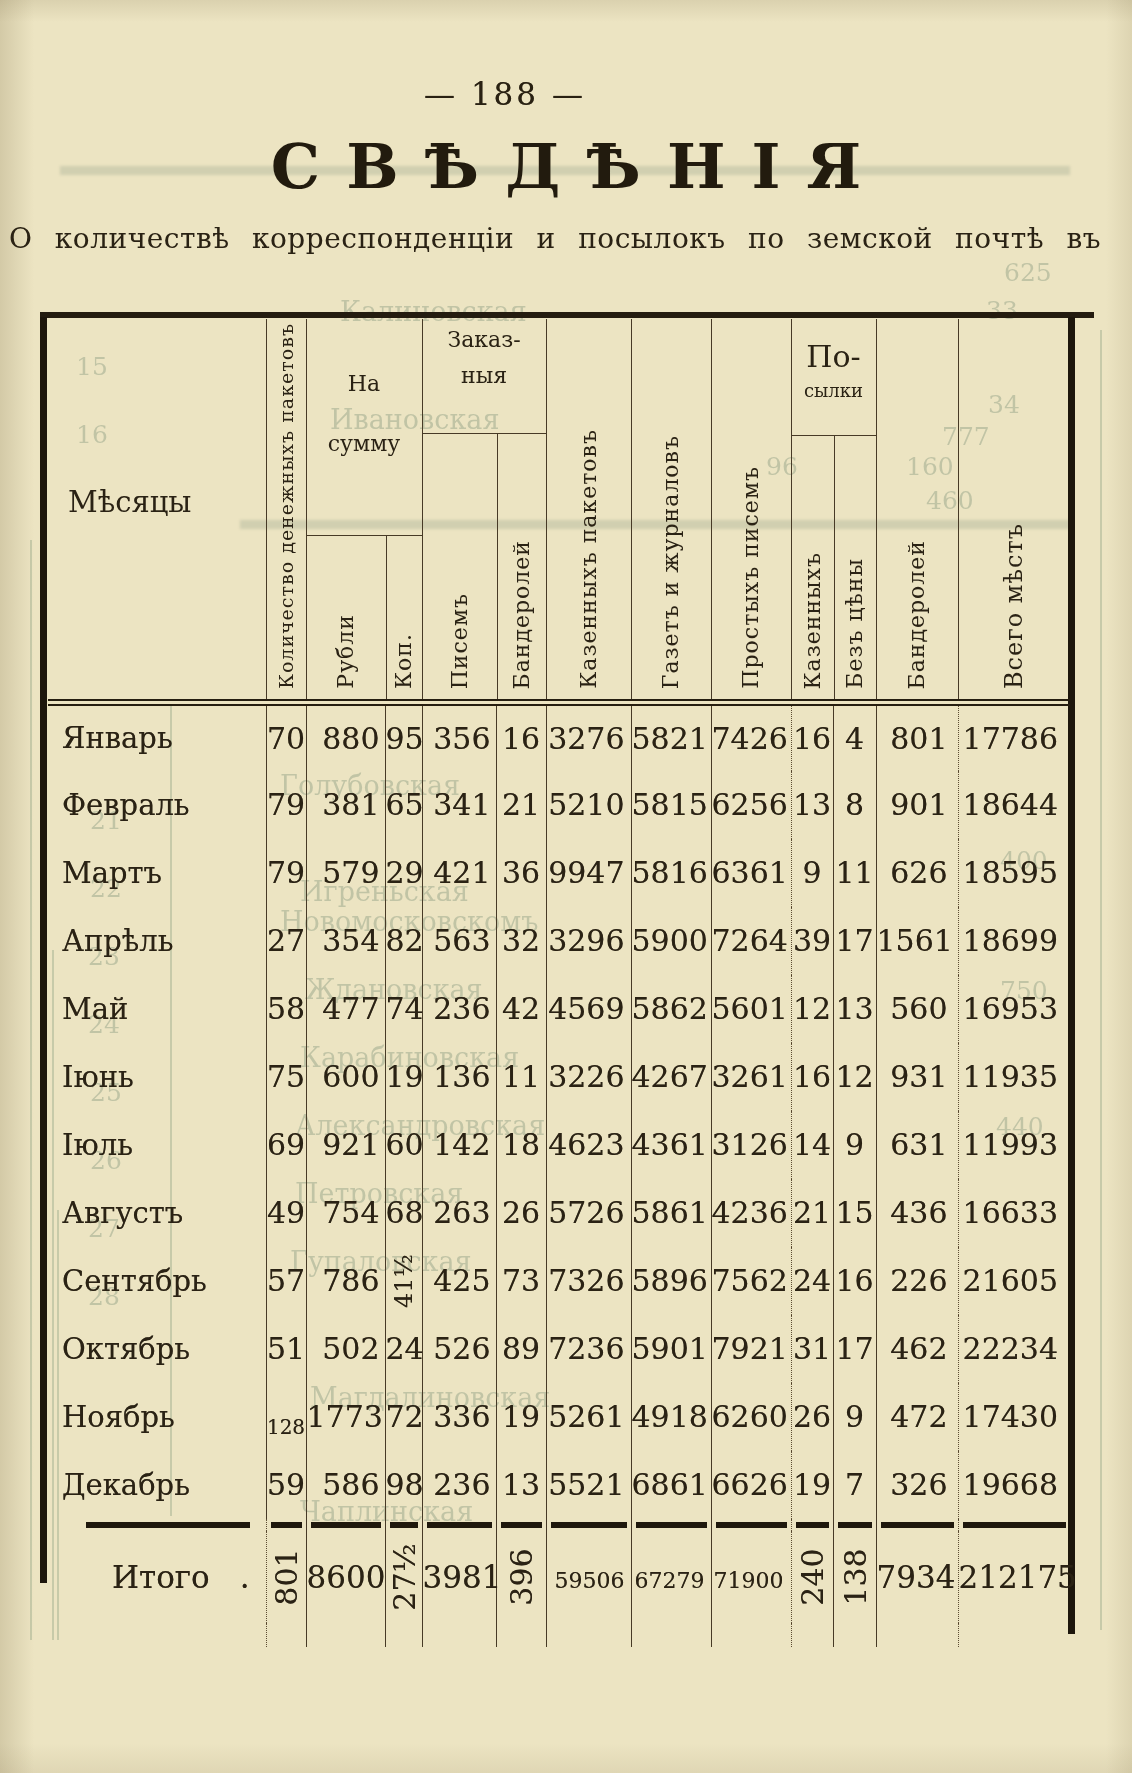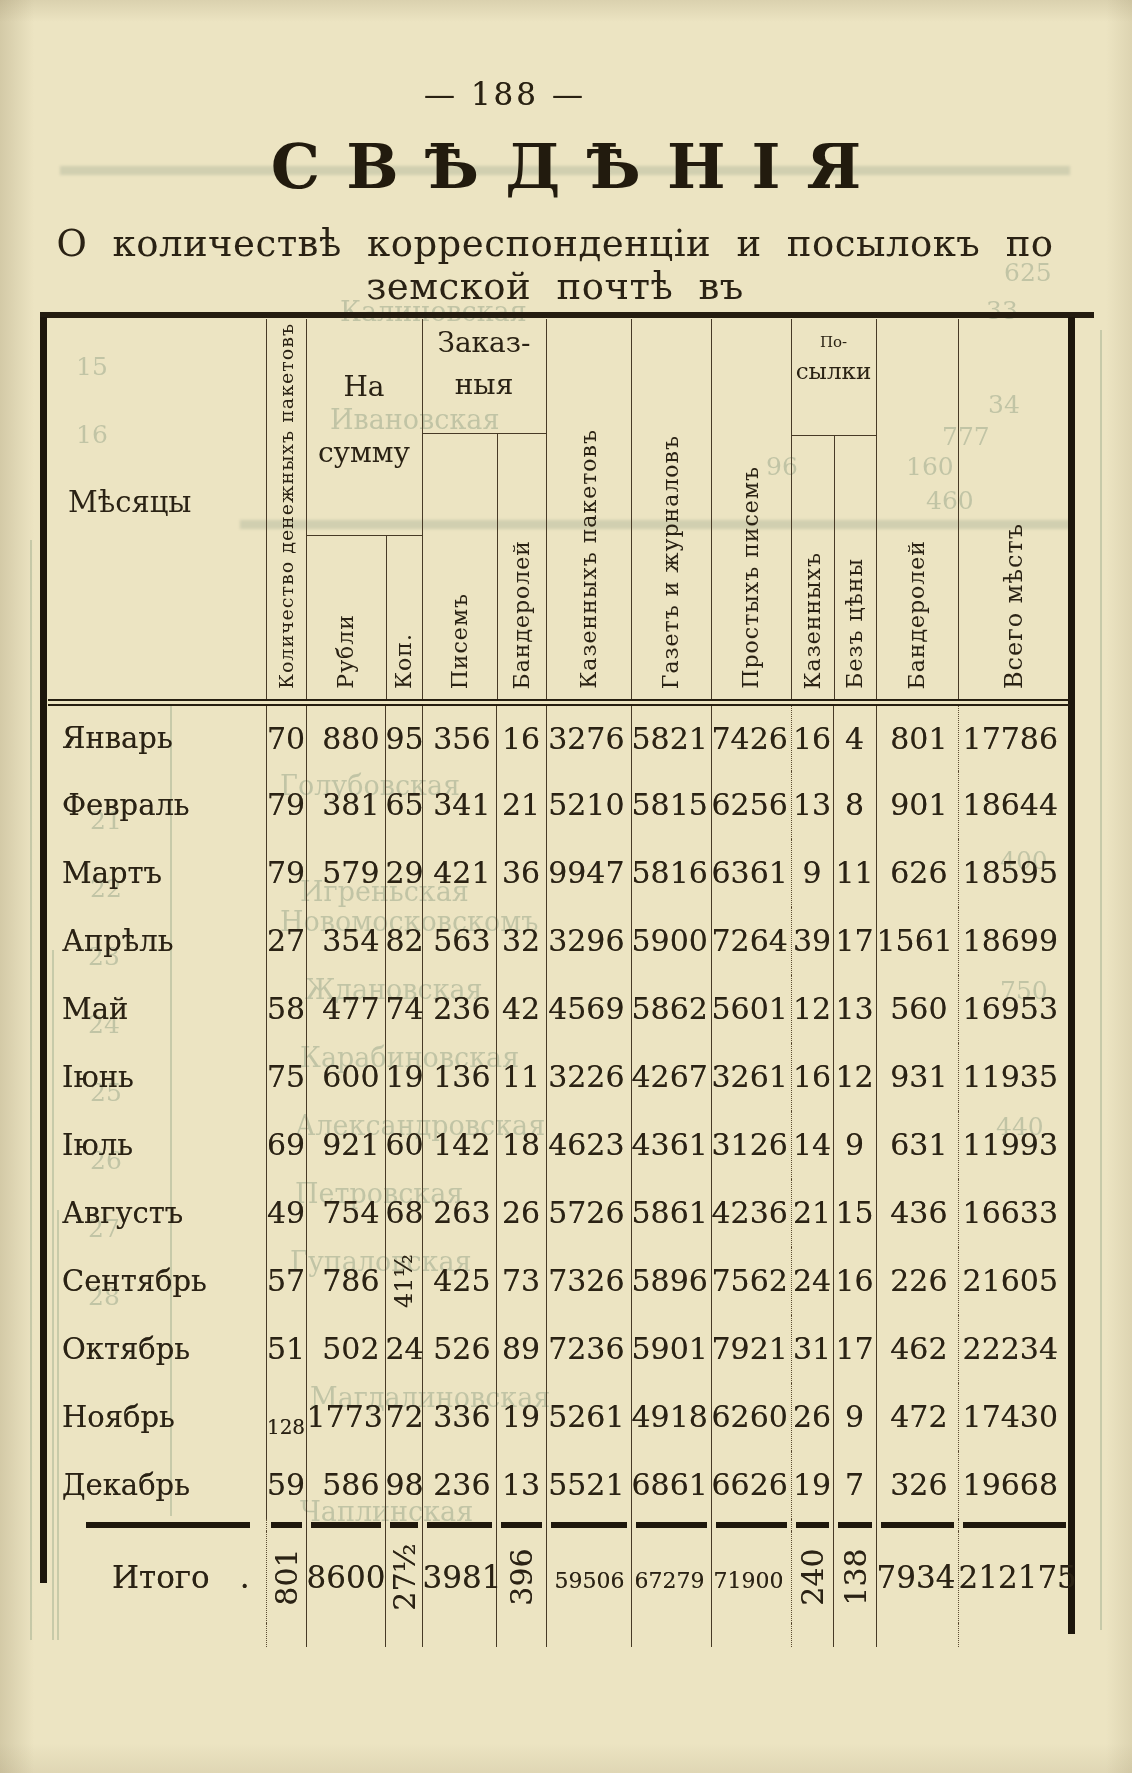--- a/index.html
+++ b/index.html
@@ -12,21 +12,21 @@
       linear-gradient(180deg, rgba(112,96,58,.14), rgba(112,96,58,0) 22px),
       linear-gradient(0deg, rgba(112,96,58,.10), rgba(112,96,58,0) 30px),
       #ece4c2;
   }
   
   .pageno{position:absolute; top:76px; left:0; width:1010px; text-align:center;
     font-size:31px; letter-spacing:3px; color:#292112; text-shadow:0 0 .5px rgba(40,32,18,.6);}
   .doctitle{position:absolute; top:130px; left:0; width:1132px; text-align:center;
     font-size:62px; font-weight:700; letter-spacing:26px; text-indent:26px; color:#221b0e;}
   .sub1{position:absolute; top:222px; left:0; width:1110px; text-align:center;
-    font-size:37px; word-spacing:13px; letter-spacing:.5px;}
+    font-size:28px; word-spacing:13px; letter-spacing:.5px;}
   .sub2{position:absolute; top:256px; left:0; width:1060px; text-align:center;
     font-size:28px; word-spacing:6px;}
   
   .top-rule{position:absolute; left:40px; top:312px; width:1054px; height:6px; background:#241c10;}
   .left-bar{position:absolute; left:40px; top:317px; width:7px; height:1266px; background:#1d160c;}
   .right-bar{position:absolute; left:1068px; top:317px; width:7px; height:1317px; background:#1d160c;}
   
   table.grid{position:absolute; left:48px; top:319px; width:1022px;
     border-collapse:collapse; table-layout:fixed;}
   .grid col.cm{width:218px}.grid col.k0{width:40px}.grid col.k1{width:79px}
@@ -65,24 +65,24 @@
   th.group .glabel{position:absolute; left:0; right:0; top:0; border-bottom:1px solid #473a26;
     text-align:center;}
   th.group .gsubs{position:absolute; left:0; right:0; bottom:0; display:flex;}
   .g-sum .glabel{height:216px}.g-sum .gsubs{top:217px}
   .g-reg .glabel{height:114px}.g-reg .gsubs{top:115px}
   .g-par .glabel{height:116px}.g-par .gsubs{top:117px}
   .gsub{position:relative; border-right:1px solid #473a26;}
   .gsub:last-child{border-right:none;}
   .g-sum .gsub.s1{width:79px}.g-reg .gsub.s1{width:74px}.g-par .gsub.s1{width:42px}
   .gsub.s2{flex:1}
-  .gl1,.gl2{font-size:28px; line-height:1;}
+  .gl1,.gl2{font-size:22px; line-height:1;}
   .g-sum .gl1{margin-top:54px}.g-sum .gl2{margin-top:38px}
   .g-reg .gl1{margin-top:10px}.g-reg .gl2{margin-top:14px}
-  .g-par .gl1{margin-top:16px; font-size:15px}.g-par .gl2{margin-top:10px; font-size:23px}
+  .g-par .gl1{margin-top:23px; font-size:30px}.g-par .gl2{margin-top:10px; font-size:18px}
   
   tr.rule-row{height:12px;} tr.rule-row td{vertical-align:middle;}
   .rule-row .dash{height:6px; background:#1f180c; margin:0 4px;}
   .rule-row td.c-month .dash{margin:0 16px 0 24px;}
   .rule-row td.c-month,.total-row td.c-month,.tail-row td.c-month{border-right:1px dotted #5c4c33;}
   tr.total-row{height:92px;} tr.total-row td{vertical-align:middle; font-size:31px;}
   .total-row .rot{font-size:30px;}
   .total-row .small-num{font-size:22px; top:0;}
   .total-month span.tlabel{margin-left:50px;}
   .total-month span.dot{margin-left:30px;}

